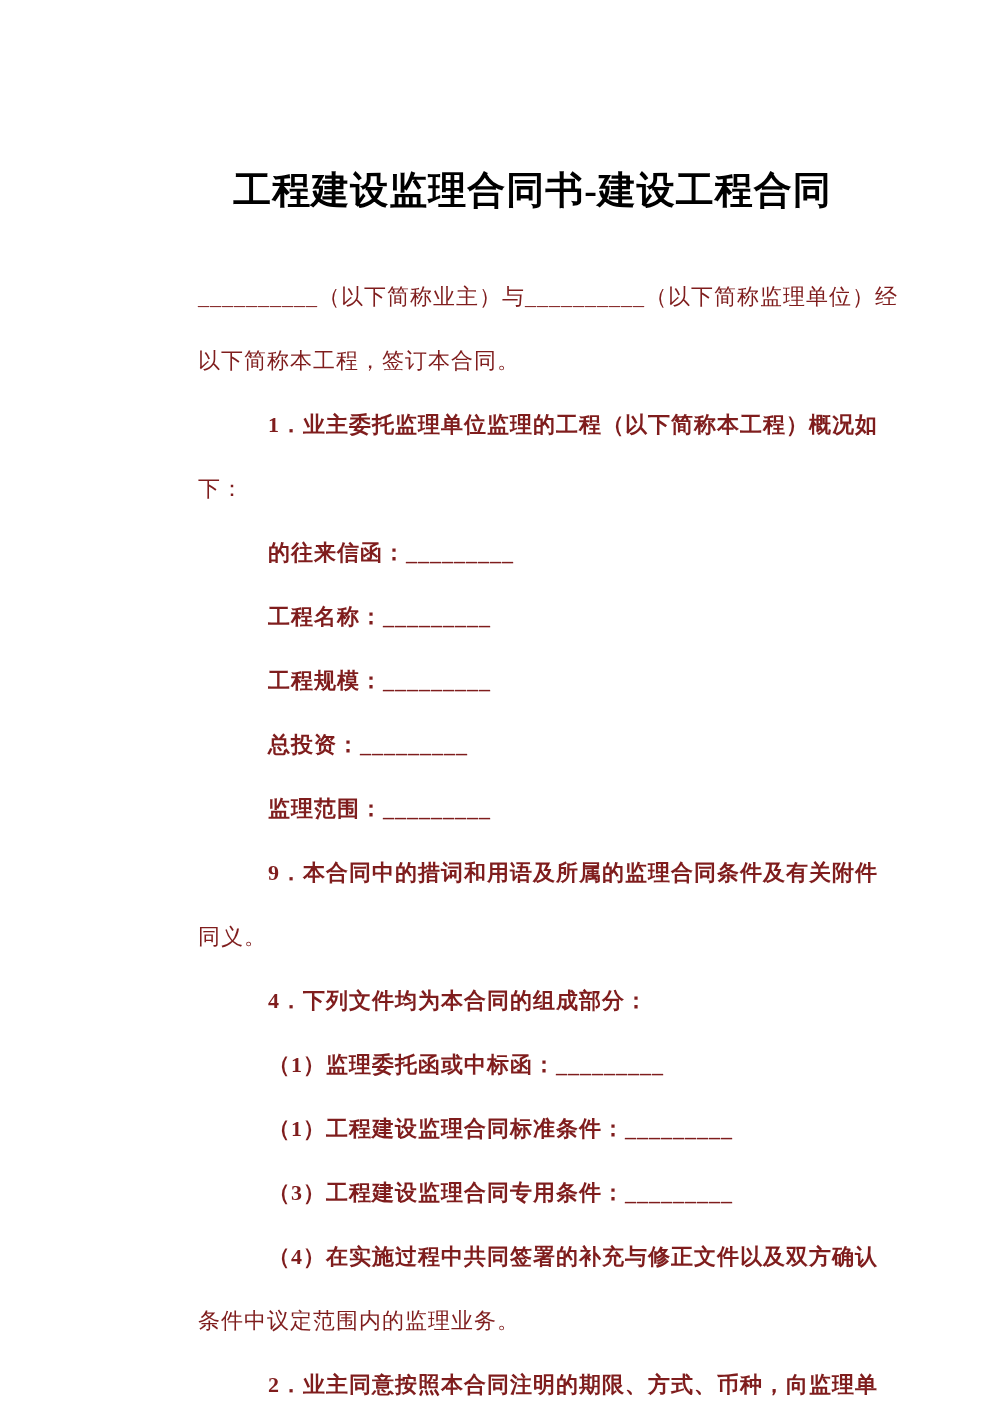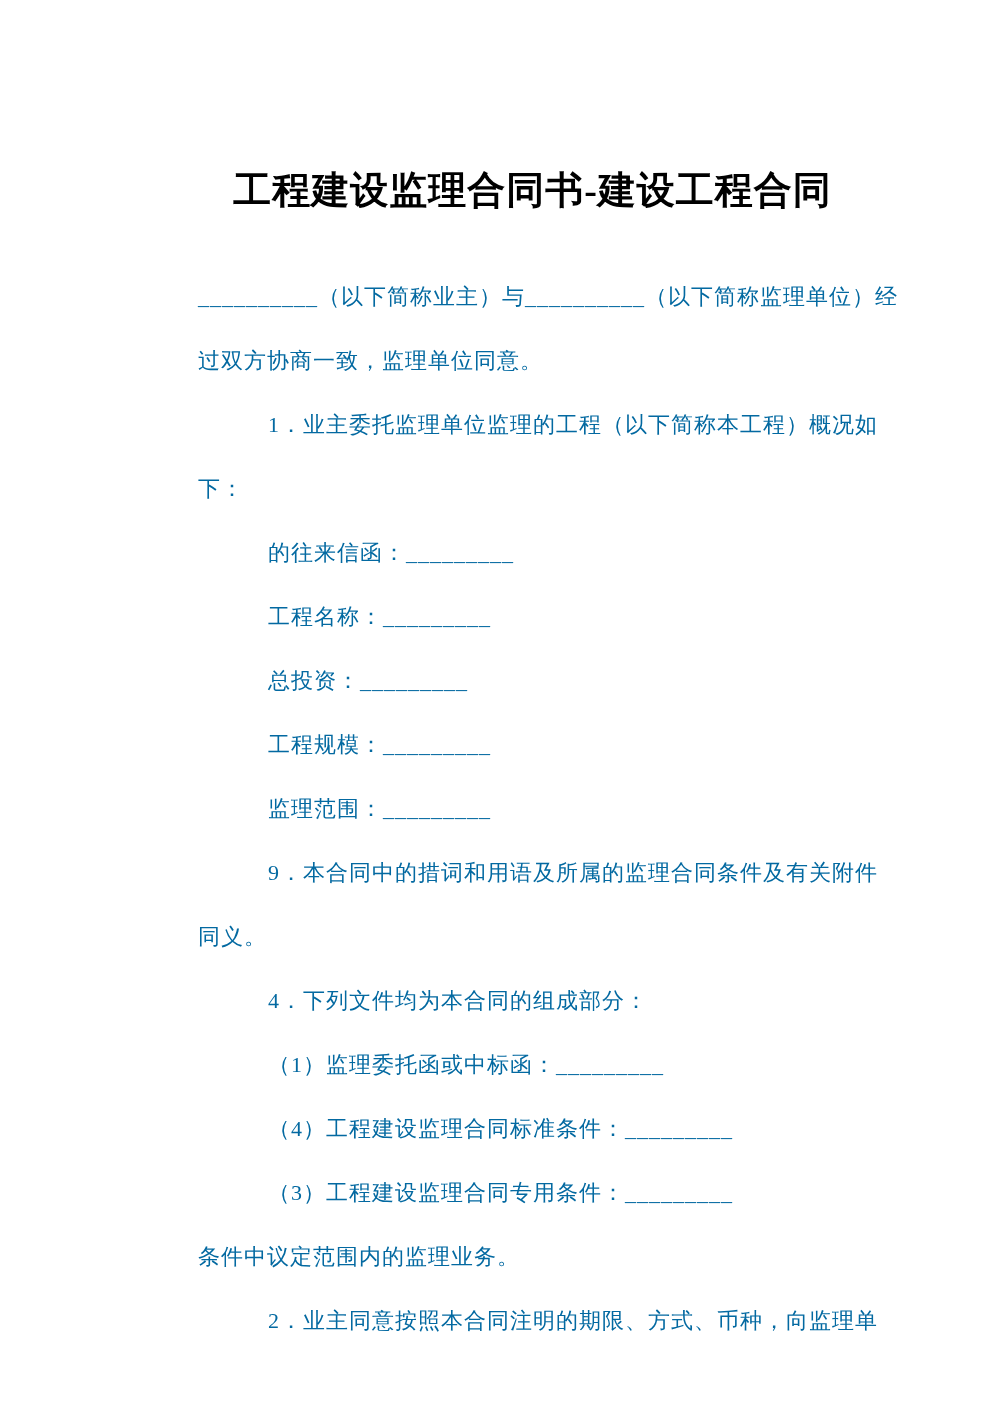--- a/index.html
+++ b/index.html
@@ -25,43 +25,45 @@
     white-space: nowrap;
   }
   .content {
     margin: 53px 100px 0 150px;
   }
   .ln {
     font-size: 22px;
     line-height: 52px;
     letter-spacing: 1px;
     white-space: nowrap;
-    color: #0369a1;
+    color: #7f1d1d;
   }
   .ind {
     padding-left: 70px;
+    font-weight: bold;
   }
 </style>
 </head>
 <body>
 
 <div class="page">
   <h1 class="title">工程建设监理合同书-建设工程合同</h1>
   <div class="content">
     <p class="ln">__________（以下简称业主）与__________（以下简称监理单位）经</p>
-    <p class="ln">过双方协商一致，监理单位同意。</p>
+    <p class="ln">以下简称本工程，签订本合同。</p>
     <p class="ln ind">1．业主委托监理单位监理的工程（以下简称本工程）概况如</p>
     <p class="ln">下：</p>
     <p class="ln ind">的往来信函：_________</p>
     <p class="ln ind">工程名称：_________</p>
+    <p class="ln ind">工程规模：_________</p>
     <p class="ln ind">总投资：_________</p>
-    <p class="ln ind">工程规模：_________</p>
     <p class="ln ind">监理范围：_________</p>
     <p class="ln ind">9．本合同中的措词和用语及所属的监理合同条件及有关附件</p>
     <p class="ln">同义。</p>
     <p class="ln ind">4．下列文件均为本合同的组成部分：</p>
     <p class="ln ind">（1）监理委托函或中标函：_________</p>
-    <p class="ln ind">（4）工程建设监理合同标准条件：_________</p>
+    <p class="ln ind">（1）工程建设监理合同标准条件：_________</p>
     <p class="ln ind">（3）工程建设监理合同专用条件：_________</p>
+    <p class="ln ind">（4）在实施过程中共同签署的补充与修正文件以及双方确认</p>
     <p class="ln">条件中议定范围内的监理业务。</p>
     <p class="ln ind">2．业主同意按照本合同注明的期限、方式、币种，向监理单</p>
   </div>
 </div>
 
 </body></html>

